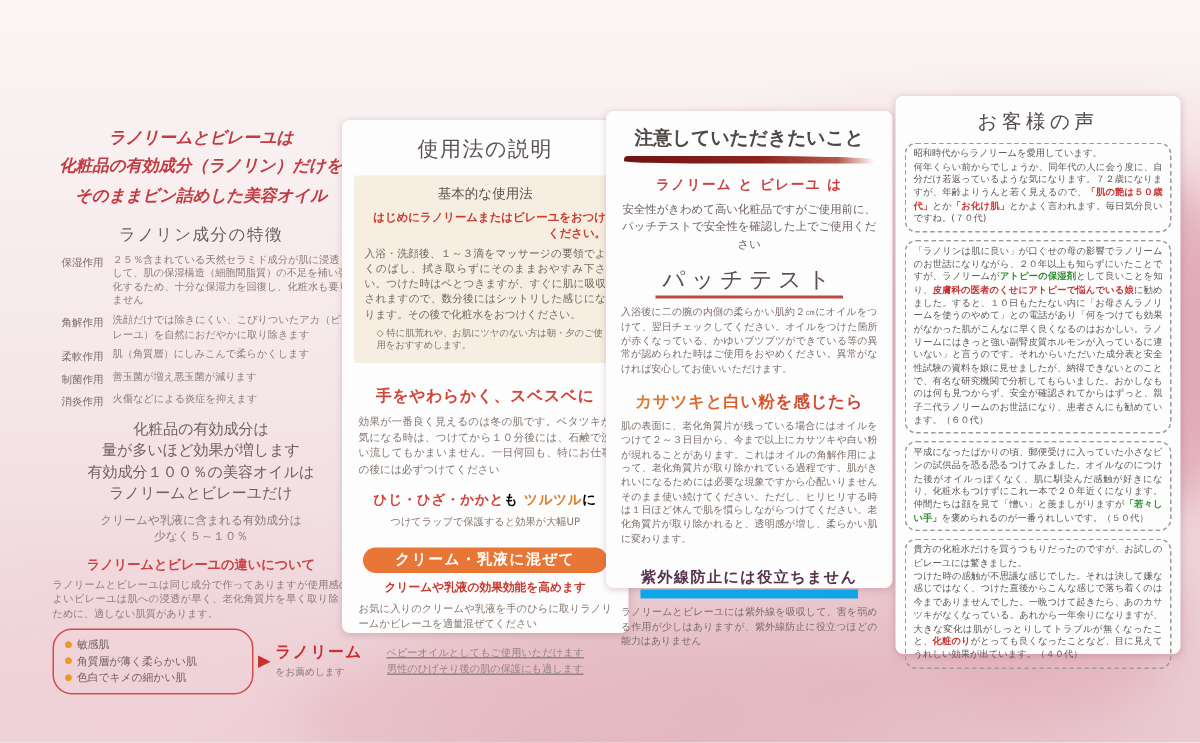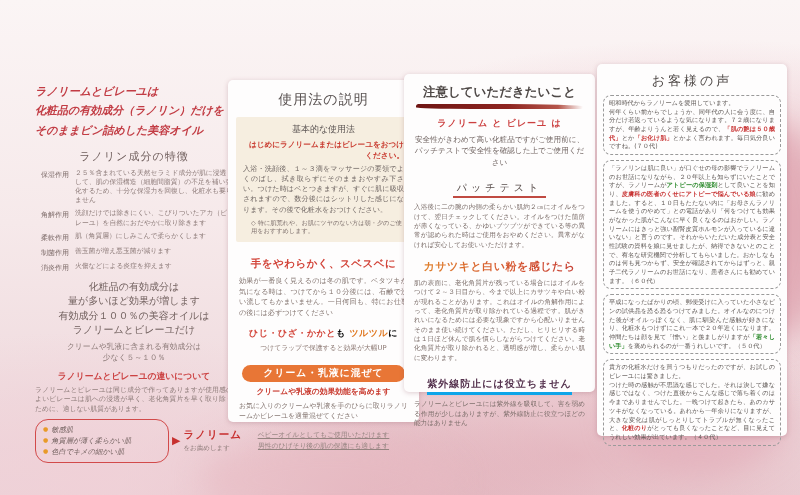--- a/index.html
+++ b/index.html
@@ -17,32 +17,32 @@
   .petal1{right:-30px;top:120px;width:120px;height:220px;background:rgba(216,144,158,.5);}
   .petal2{right:10px;bottom:20px;width:180px;height:120px;background:rgba(226,170,182,.55);}
   .petal3{left:200px;bottom:-30px;width:260px;height:90px;background:rgba(232,186,195,.6);}
 
   .panel{position:absolute;}
   .card{background:#fefdfd;border-radius:5px;box-shadow:0 1px 5px rgba(140,80,92,.28);}
 
   
   .p1{left:35px;top:82px;width:198px;}
   .script-head{font-family:"DejaVu Serif",serif;font-style:italic;font-weight:bold;
-    color:#c23c44;font-size:11px;line-height:1.75;}
+    color:#c23c44;font-size:11px;line-height:1.75;text-align:center;}
   .feat-title{color:#6e5d5b;font-size:11px;text-align:center;margin:9px 0 5px;letter-spacing:1px;}
   .feat-row{display:flex;margin:0 0 4px 6px;}
   .feat-term{width:34px;flex:none;font-size:7px;color:#7d6b69;padding-top:1px;}
   .feat-desc{flex:1;font-size:6.8px;line-height:1.35;color:#8d7b79;}
   .claims{margin-top:7px;text-align:center;font-size:10px;line-height:1.45;color:#71605e;}
   .notes{margin-top:4px;text-align:center;font-size:7.8px;line-height:1.4;color:#8d7b79;}
   .diff-title{margin-top:7px;color:#cc4343;font-weight:bold;font-size:8.8px;text-align:center;}
   .diff-body{margin-top:3px;font-size:6.8px;line-height:1.4;color:#8d7b79;text-align:justify;}
   .reco-row{display:flex;align-items:center;margin-top:5px;}
   .skin-box{border:1.5px solid #d24a4a;border-radius:13px;padding:4px 7px;flex:none;width:118px;}
-  .skin-box li{list-style:none;font-size:7.2px;color:#6f5e5c;line-height:1.55;white-space:nowrap;font-style:italic;}
+  .skin-box li{list-style:none;font-size:7.2px;color:#6f5e5c;line-height:1.55;white-space:nowrap;}
   .skin-box ul{margin:0;padding:0;}
   .skin-box li::before{content:"●";color:#e89a28;font-size:6px;margin-right:3px;vertical-align:1px;}
   .reco-arrow{color:#c7302f;font-size:11px;margin:0 3px;flex:none;}
   .reco-text{flex:none;}
   .reco-name{color:#c7302f;font-weight:bold;font-size:10.5px;letter-spacing:1px;}
   .reco-note{color:#8d7b79;font-size:6.5px;margin-top:2px;}
 
   
   .p2{left:228px;top:80px;width:191px;height:342px;}
   .p2-title{font-size:14px;color:#5a5352;text-align:center;margin-top:11px;letter-spacing:1px;}
@@ -62,29 +62,29 @@
   .mix-extra{font-size:6.8px;color:#958480;line-height:1.5;margin:9px 11px 0;text-align:center;text-decoration:underline;}
 
   
   .p3{left:404px;top:74px;width:191px;height:318px;}
   .p3-title{font-size:12.5px;font-weight:bold;color:#4e4846;text-align:center;margin-top:10px;}
   .brush{height:5px;margin:3px 12px 0;border-radius:3px 60% 3px 40%;
     background:linear-gradient(90deg,#6e1513 0%,#8e2420 55%,#b5554a 85%,rgba(181,85,74,0) 100%);}
   .caut-name{font-size:9px;font-weight:bold;color:#cc4040;text-align:center;margin-top:8px;letter-spacing:1px;}
   .caut-body{font-size:7.6px;color:#6f6360;line-height:1.5;text-align:center;margin:4px 10px 0;}
   .patch-head{display:block;text-align:center;margin-top:8px;}
-  .patch-head span{display:inline-block;font-size:10px;color:#5a4f4d;letter-spacing:4px;
+  .patch-head span{display:inline-block;font-size:15px;color:#5a4f4d;letter-spacing:4px;
     border-bottom:2px solid #c04a42;padding:0 4px 1px;}
   .small-body{font-size:6.6px;color:#7a6c68;line-height:1.42;margin:5px 10px 0;text-align:justify;}
   .dry-head{text-align:center;margin-top:9px;font-size:11px;font-weight:bold;
     background:linear-gradient(90deg,#e2892a,#d4512e 60%,#c23c38);
     -webkit-background-clip:text;background-clip:text;color:transparent;letter-spacing:.5px;}
   .uv-head{text-align:center;margin-top:9px;}
   .uv-head span{display:inline-block;font-size:10px;font-weight:bold;color:#55324e;
-    border-bottom:3px solid #0ea5e9;padding-bottom:1px;letter-spacing:1px;}
+    border-bottom:6px solid #0ea5e9;padding-bottom:1px;letter-spacing:1px;}
 
   
   .p4{left:597px;top:64px;width:190px;height:372px;}
   .p4-title{font-size:13px;color:#4e4846;text-align:center;margin-top:8px;letter-spacing:3px;}
   .tbox{border:1px dashed #9a9a9a;border-radius:8px;margin:5px 6px 0;padding:3px 5px;
     font-size:6.2px;line-height:1.4;color:#5d5754;text-align:justify;white-space:pre-wrap;}
   .seg-red{color:#c83434;font-weight:bold;}
   .seg-green{color:#2e8b2e;font-weight:bold;}
   .seg-orange{color:#e07820;}
   .seg-plain-small{color:inherit;}

